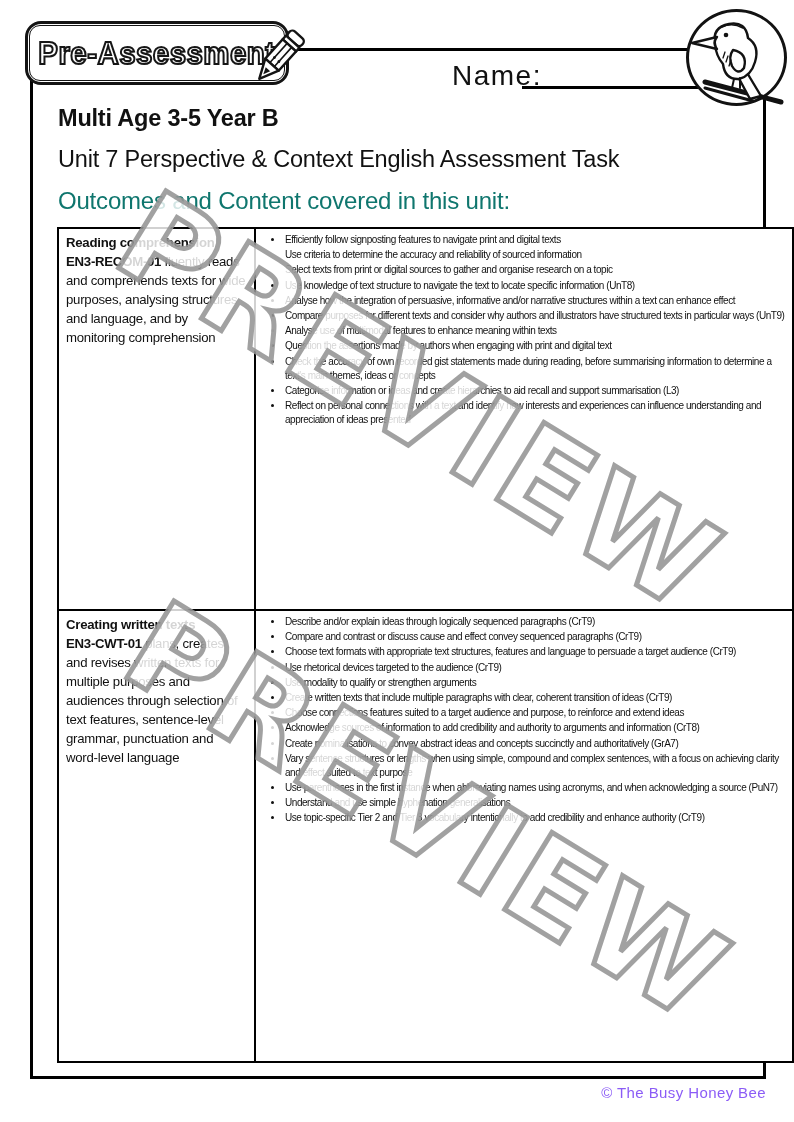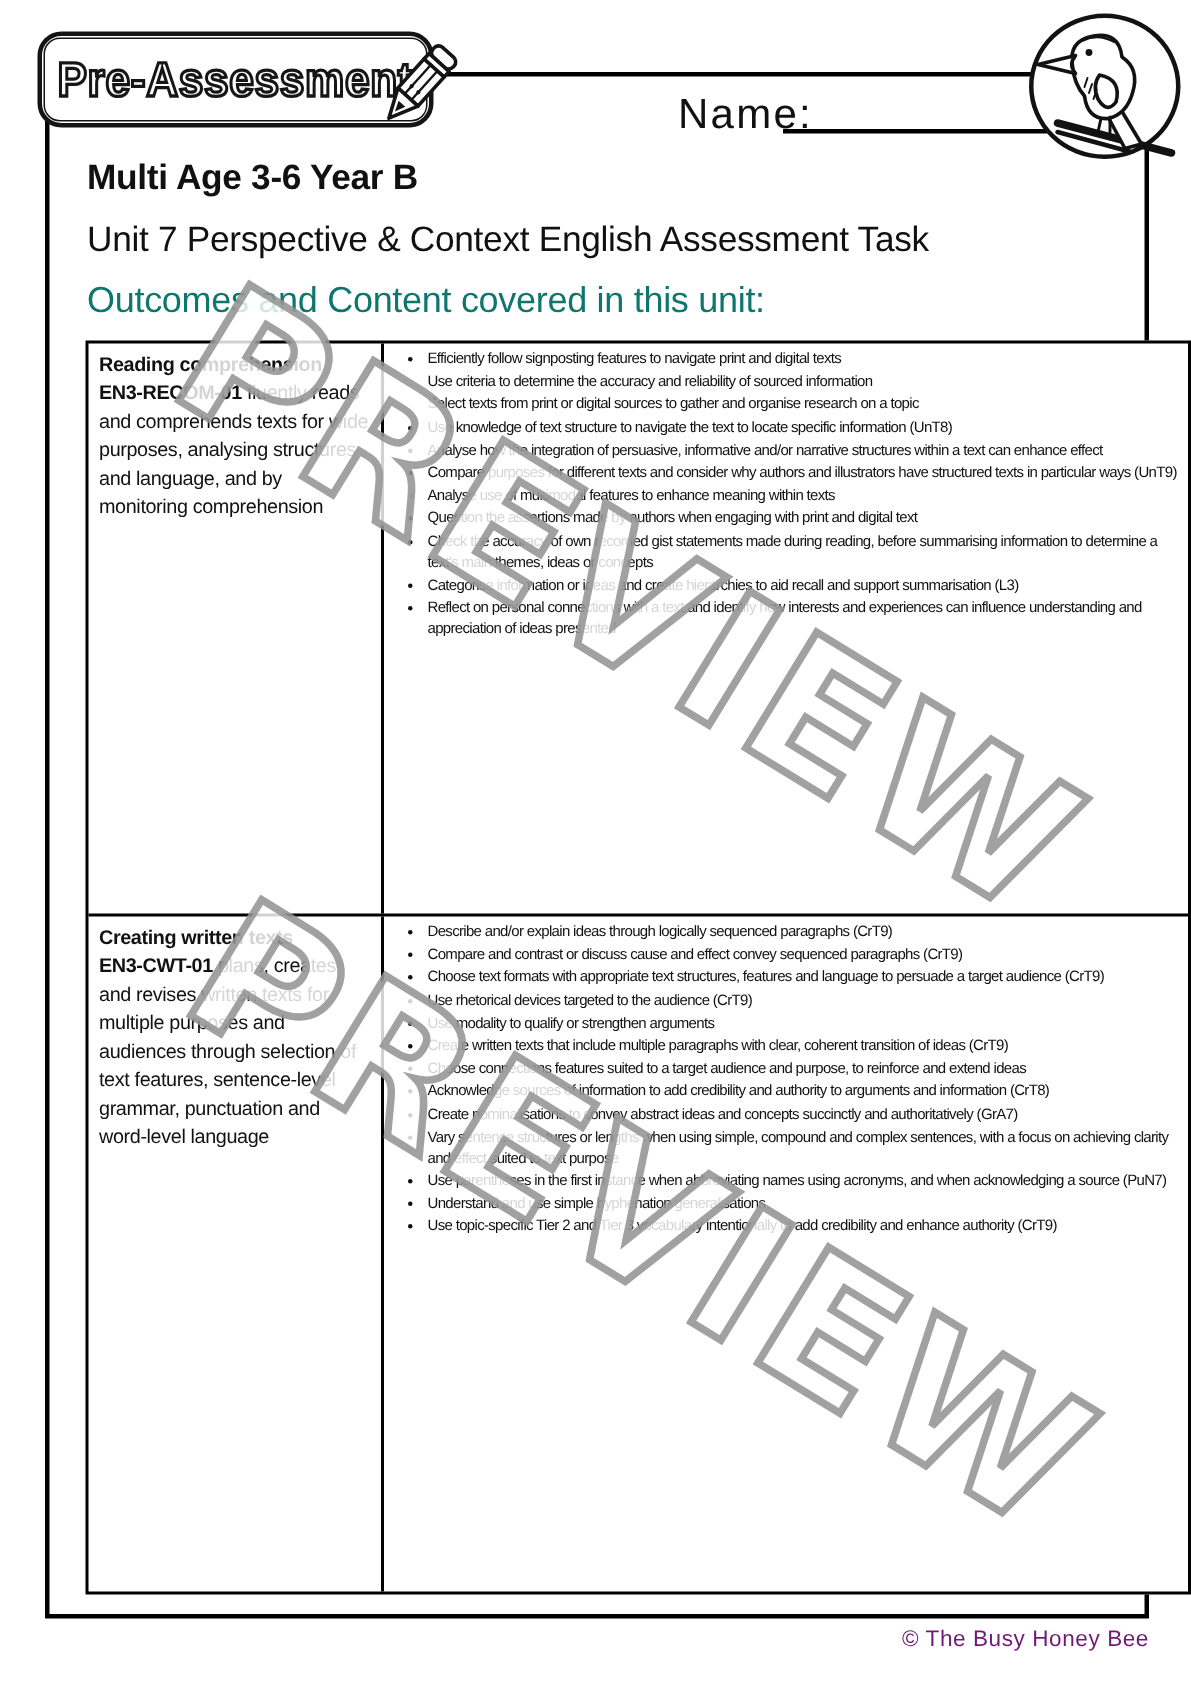--- a/index.html
+++ b/index.html
@@ -54,21 +54,21 @@
 
   
   .watermark { position:absolute; z-index:6; white-space:nowrap; pointer-events:none;
                font-family:"DejaVu Sans", sans-serif; font-weight:700; font-size:124px; letter-spacing:6px;
                color:rgba(255,255,255,0.82); -webkit-text-stroke:5px rgba(148,148,148,0.88);
                transform:translate(-50%,-50%) rotate(31.5deg); }
   .wm-1 { left:420px; top:402px; }
   .wm-2 { left:428px; top:812px; }
 
   
-  .footer-credit { position:absolute; right:28px; top:1084px; font-size:15px; color:#701a75;
+  .footer-credit { position:absolute; right:28px; top:1084px; font-size:15px; color:#8b5cf6;
                    letter-spacing:0.4px; z-index:2;text-align:right; }
 </style>
 </head>
 <body>
 
 <div class="page-frame"></div>
 
 <div class="title-banner">
   <div class="title-banner-inner"></div>
   <div class="title-text">Pre-Assessment</div>
@@ -102,21 +102,21 @@
       <path d="M30 25 L5 31 L30 37 Q25 31 30 25 Z"></path>
       <circle cx="39" cy="23" r="2.3" fill="#121212" stroke="none"></circle>
       <path d="M35 15 Q45 10 56 16" fill="none" stroke-width="1.6"></path>
       <path d="M46 38 Q61 41 57 56 Q51 64 45 54 Q41 45 46 38 Z"></path>
       <path d="M41 44 l-2 6 M44 48 l-2 6 M38 40 l-2 6" fill="none" stroke-width="1.3"></path>
       <path d="M47 67 L45 76 M53 66 L53 76" fill="none" stroke-width="2"></path>
     </g>
   </svg>
 </div>
 
-<div class="doc-title1">Multi Age 3-6 Year B</div>
+<div class="doc-title1">Multi Age 3-5 Year B</div>
 <div class="doc-title2">Unit 7 Perspective &amp; Context English Assessment Task</div>
 <div class="section-intro">Outcomes and Content covered in this unit:</div>
 
 <div class="outcomes-table">
   <div class="t-row t-row-1">
     <div class="cell-outcome">
       <span class="outcome-name">Reading comprehension</span><span class="outcome-code">EN3-RECOM-01 </span>
       <span>fluently reads and comprehends texts for wide purposes, analysing structures and language, and by monitoring comprehension</span>
     </div>
     <div class="cell-content">

